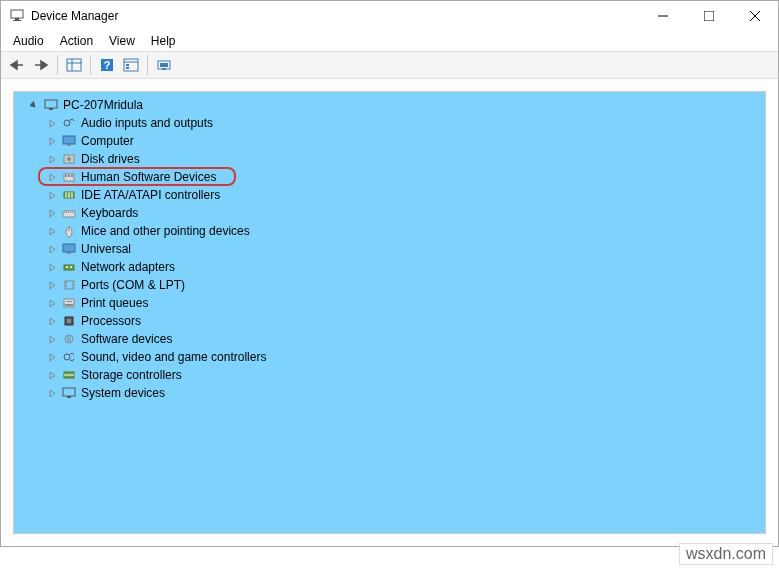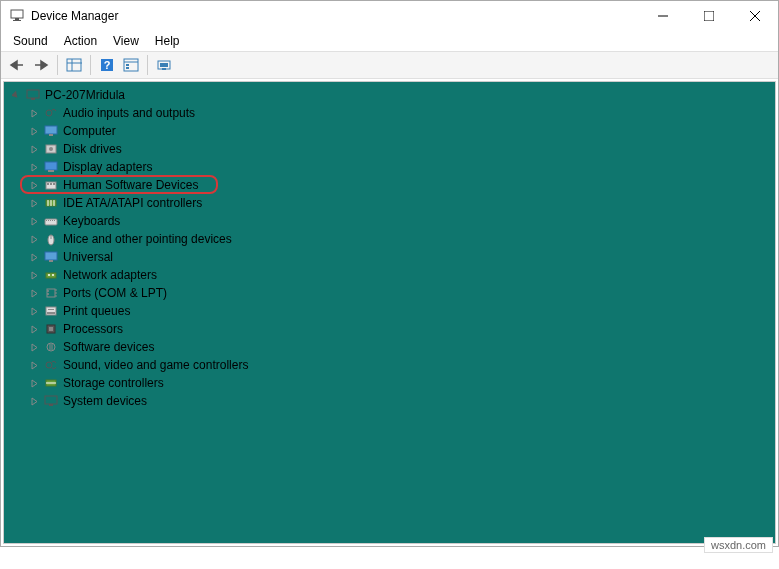--- a/index.html
+++ b/index.html
@@ -13,33 +13,33 @@
     .titlebar-controls { display: flex; height: 30px; }
     .titlebar-btn { width: 46px; height: 30px; display: flex; align-items: center; justify-content: center; background: transparent; border: none; font-size: 10px; color: #000; cursor: default; }
     
     .menubar { height: 20px; display: flex; align-items: center; padding: 0 4px; background: #fff; }
     .menu-item { padding: 2px 8px; font-size: 12px; cursor: default; }
     
     .toolbar { height: 28px; display: flex; align-items: center; padding: 0 4px; border-top: 1px solid #e0e0e0; border-bottom: 1px solid #e0e0e0; background: #f5f5f5; gap: 0; }
     .toolbar-sep { width: 1px; height: 20px; background: #ccc; margin: 0 4px; }
     .toolbar-btn { width: 24px; height: 24px; display: flex; align-items: center; justify-content: center; border: 1px solid transparent; cursor: default; }
     
-    .tree-area { flex: 1; overflow: auto; padding: 4px 2px; background: #0f766e; border: 1px solid #ccc; margin: 2px; }
+    .tree-area { flex: 1; overflow: auto; padding: 4px 10px; background: #7dd3fc; border: 1px solid #ccc; margin: 12px; }
     
     .tree-node { display: flex; align-items: center; height: 18px; padding-left: 4px; cursor: default; white-space: nowrap; position: relative; }
     .tree-node.level-0 { padding-left: 4px; }
     .tree-node.level-1 { padding-left: 22px; }
     
     .expand { width: 12px; height: 12px; display: flex; align-items: center; justify-content: center; margin-right: 3px; font-size: 9px; color: #777; }
     .node-icon { width: 16px; height: 16px; margin-right: 4px; display: flex; align-items: center; justify-content: center; }
     .node-label { font-size: 12px; color: #000; }
     
     .highlight { position: absolute; left: 14px; top: -1px; width: 198px; height: 19px; border: 2px solid #d63838; border-radius: 8px; pointer-events: none; }
     
-    .watermark { position: absolute; right: 6px; bottom: 16px; font-size: 11px; color: #666; background: #fff; border: 1px solid #ddd; padding: 1px 6px; }
+    .watermark { position: absolute; right: 6px; bottom: 4px; font-size: 16px; color: #666; background: #fff; border: 1px solid #ddd; padding: 1px 6px; }
     
     svg { display: block; }
   </style>
 </head>
 <body>
 
 <div class="window">
 
   <div class="titlebar">
     <span class="titlebar-icon">
@@ -64,21 +64,21 @@
       <button class="titlebar-btn close">
         <svg width="10" height="10">
             <line x1="0" y1="0" x2="10" y2="10" stroke="#000" stroke-width="1"></line>
             <line x1="10" y1="0" x2="0" y2="10" stroke="#000" stroke-width="1"></line>
           </svg>
       </button>
     </div>
   </div>
 
   <div class="menubar">
-    <div class="menu-item">Sound</div>
+    <div class="menu-item">Audio</div>
     <div class="menu-item">Action</div>
     <div class="menu-item">View</div>
     <div class="menu-item">Help</div>
   </div>
 
   <div class="toolbar">
     <div class="toolbar-btn">
       <svg width="16" height="12">
           <path d="M8 2 L2 6 L8 10 Z M2 6 L14 6" fill="#555" stroke="#555" stroke-width="1.5"></path>
         </svg>
@@ -171,34 +171,20 @@
               <path d="M2 1 L7 4.5 L2 8 Z" fill="none" stroke="#888" stroke-width="1"></path>
             </svg>
           </span>
           <span class="node-icon">
             <svg width="14" height="14">
               <rect x="2" y="3" width="10" height="8" fill="#ccc" stroke="#888"></rect>
               <circle cx="7" cy="7" r="2" fill="#888"></circle>
             </svg>
           </span>
           <span class="node-label">Disk drives</span>
-        </div>
-        <div class="tree-node level-1">
-          <span class="expand">
-            <svg width="9" height="9">
-              <path d="M2 1 L7 4.5 L2 8 Z" fill="none" stroke="#888" stroke-width="1"></path>
-            </svg>
-          </span>
-          <span class="node-icon">
-            <svg width="14" height="14">
-              <rect x="1" y="2" width="12" height="8" fill="#4a90d9" stroke="#2a6aa8"></rect>
-              <rect x="4" y="10" width="6" height="2" fill="#888"></rect>
-            </svg>
-          </span>
-          <span class="node-label">Display adapters</span>
         </div>
         <div class="tree-node level-1">
           <span class="expand">
             <svg width="9" height="9">
               <path d="M2 1 L7 4.5 L2 8 Z" fill="none" stroke="#888" stroke-width="1"></path>
             </svg>
           </span>
           <span class="node-icon">
             <svg width="14" height="14">
               <rect x="2" y="4" width="10" height="7" fill="#ddd" stroke="#888"></rect>

